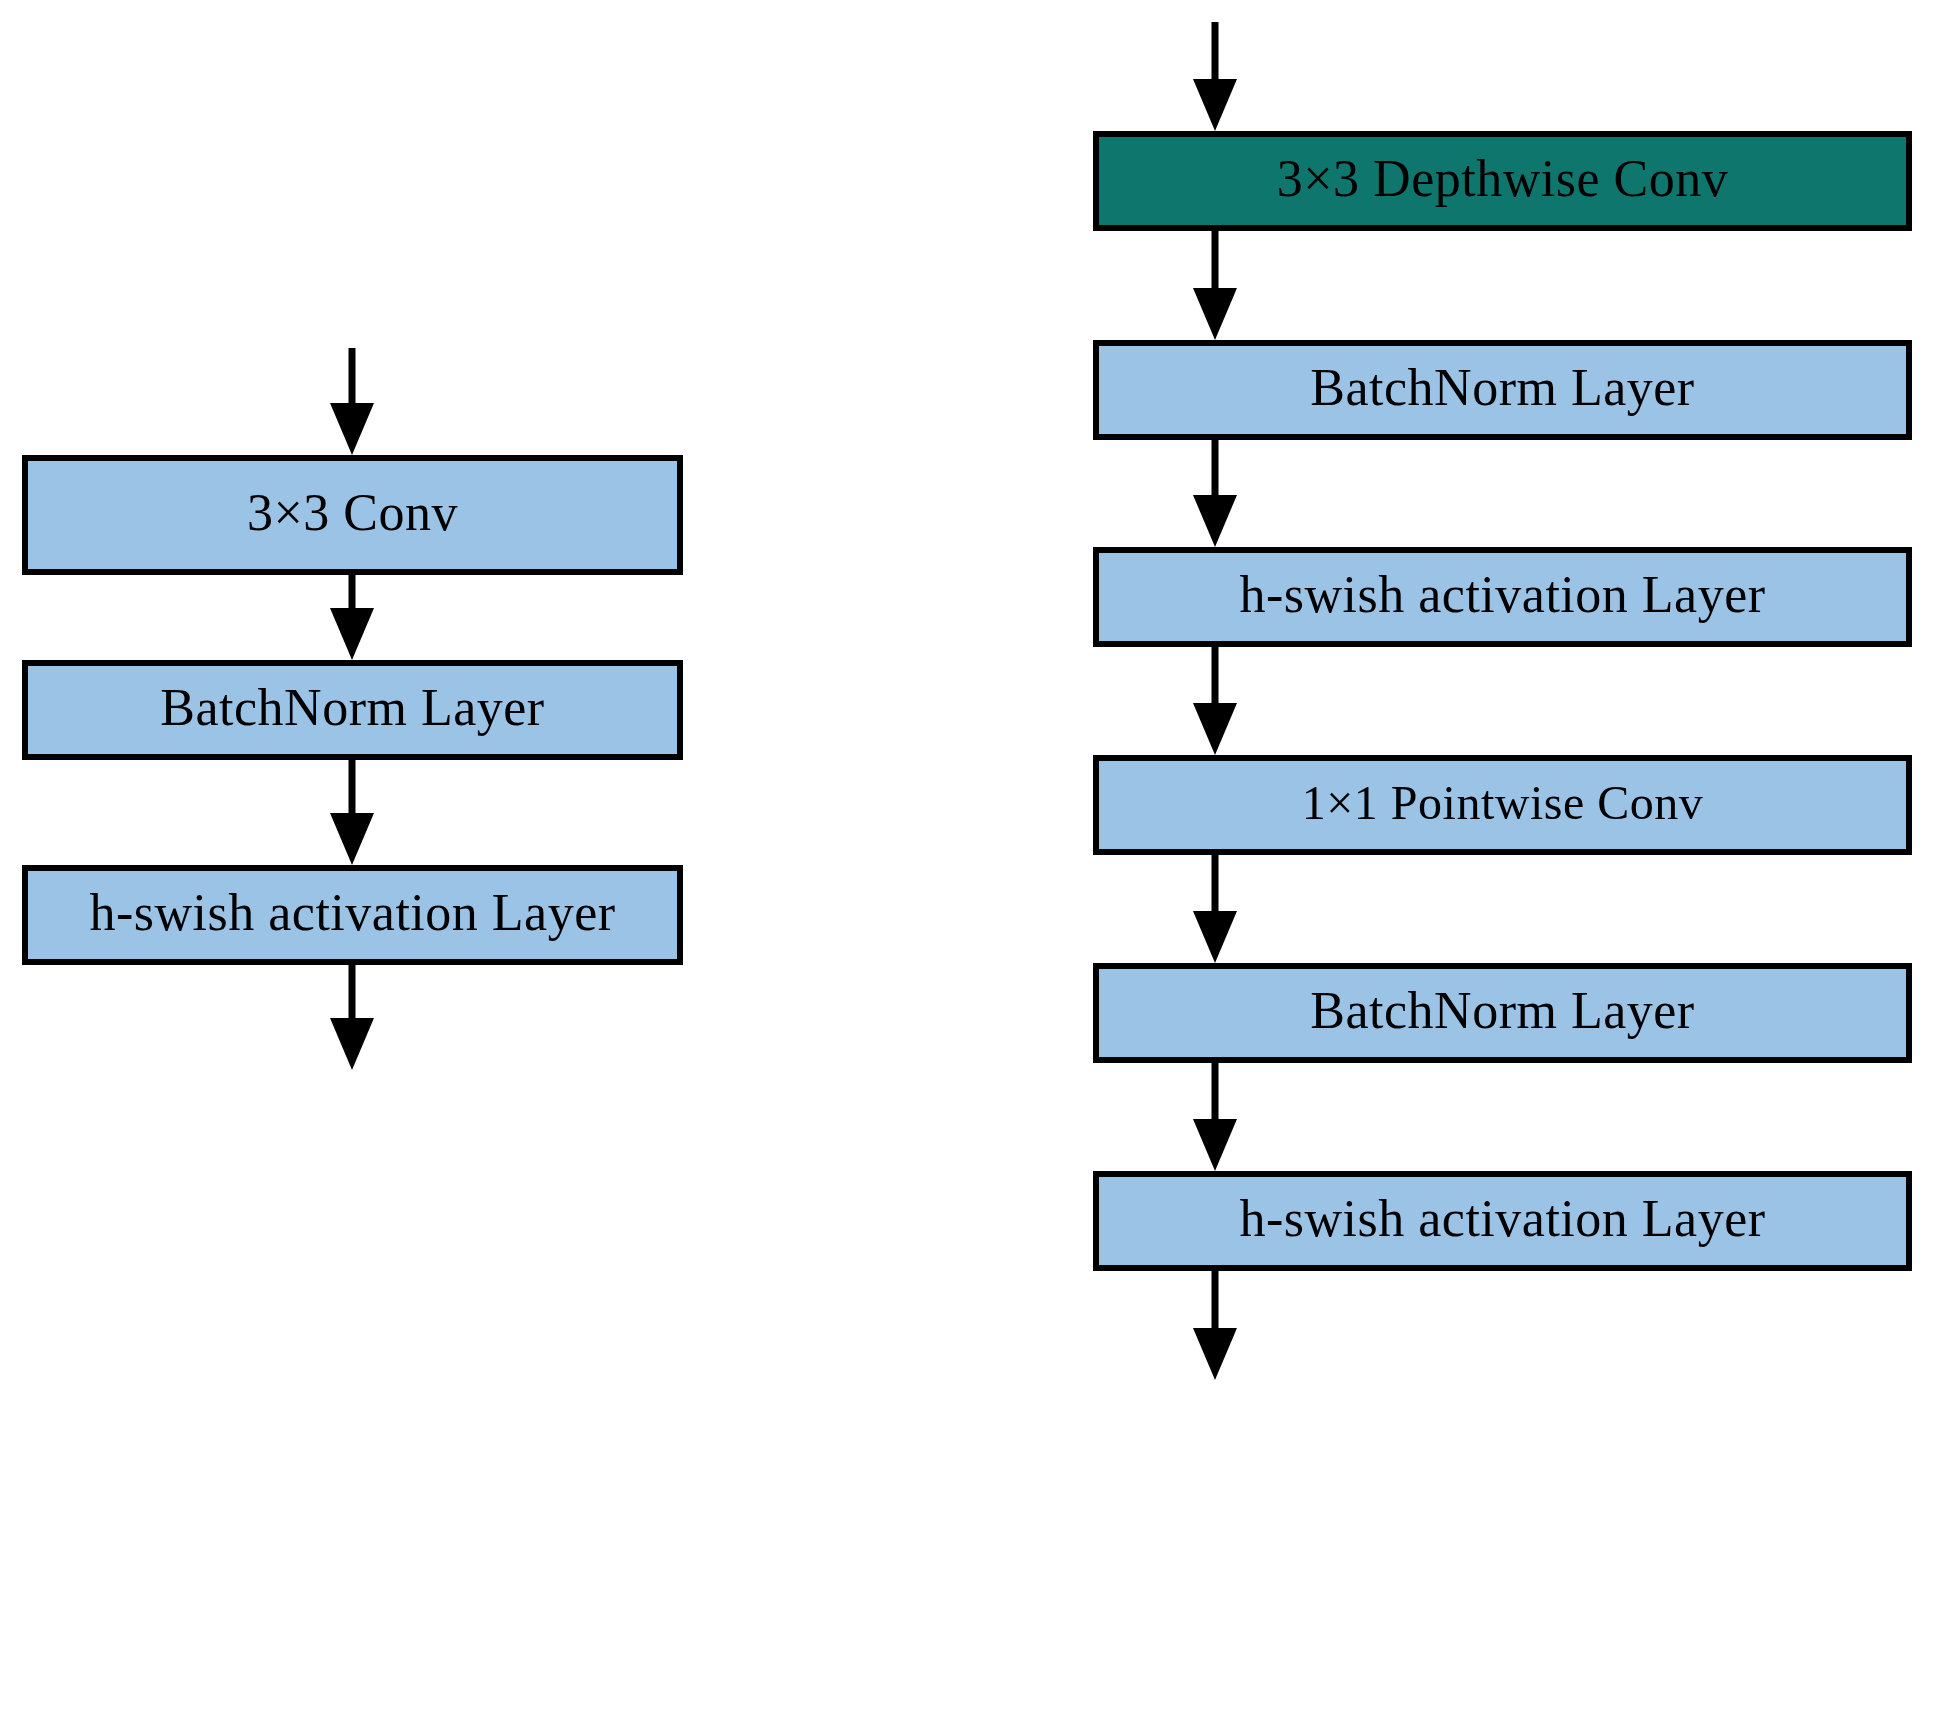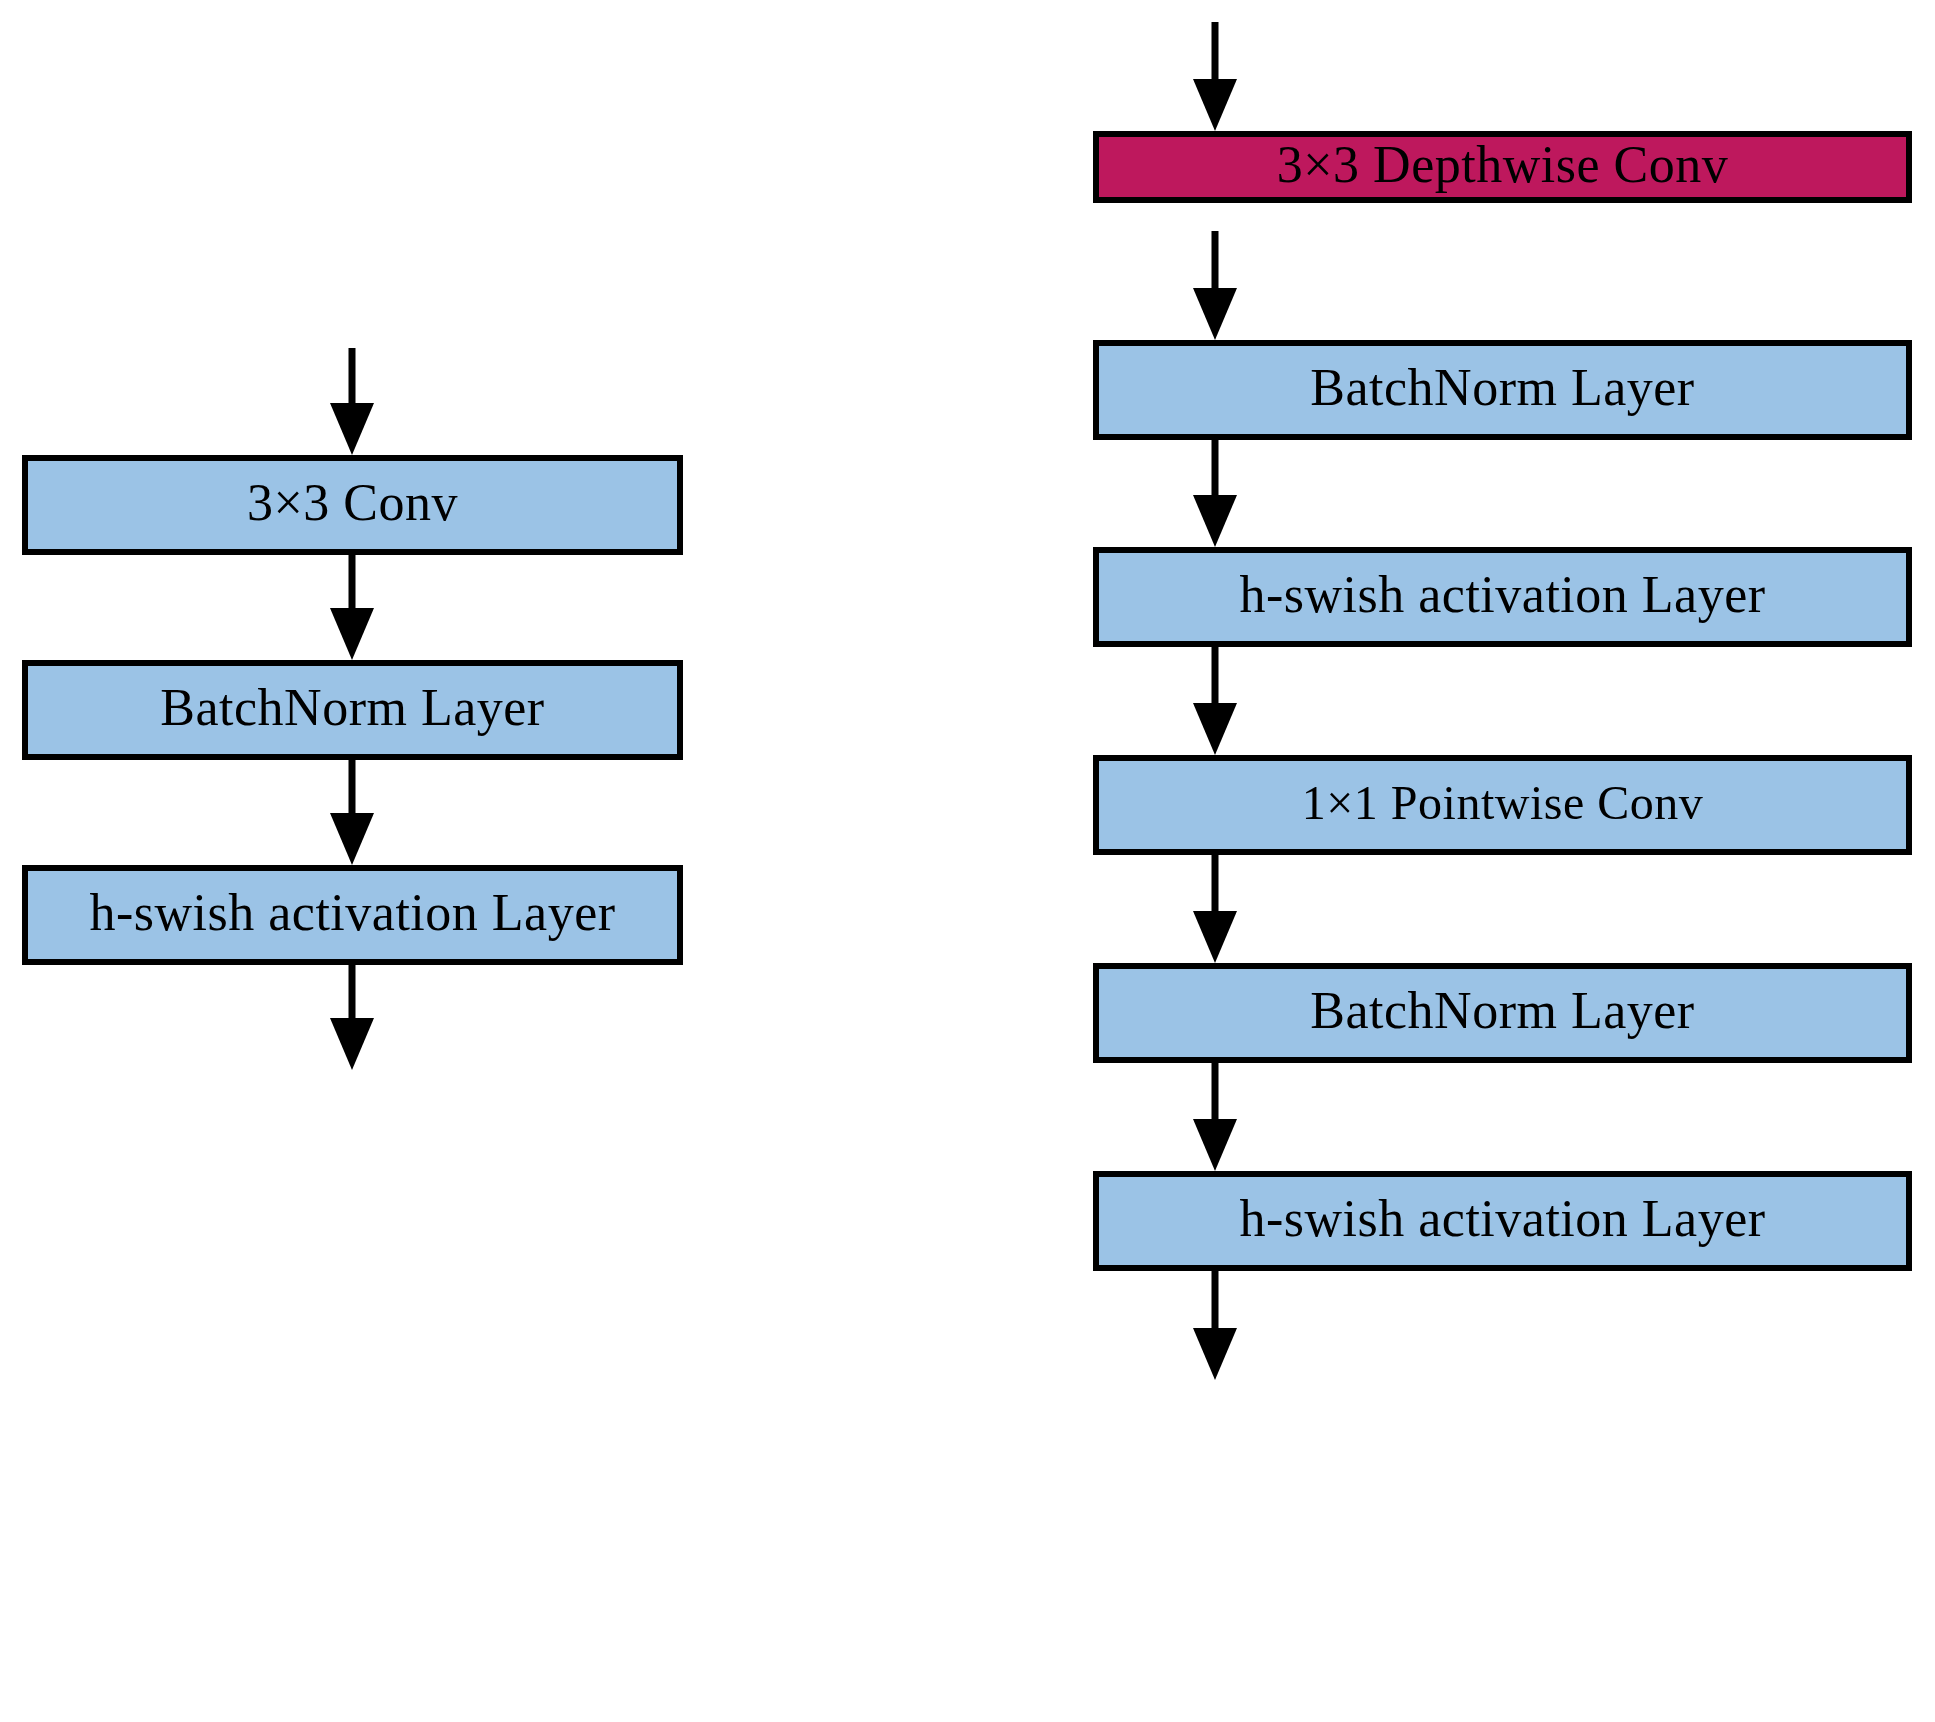--- a/index.html
+++ b/index.html
@@ -59,21 +59,21 @@
         <rect x="18.5" y="0" width="7" height="55" fill="#000000"></rect>
         <polygon points="0,53 44,53 22,105" fill="#000000"></polygon>
       </svg>
     </div>
     <div class="arrow" style="left: 330px; top: 965px; width: 44px; height: 105px;">
       <svg width="44" height="105" viewBox="0 0 44 105">
         <rect x="18.5" y="0" width="7" height="55" fill="#000000"></rect>
         <polygon points="0,53 44,53 22,105" fill="#000000"></polygon>
       </svg>
     </div>
-    <div class="block" style="left: 22px; top: 455px; width: 661px; height: 100px; font-size: 52px; background: rgb(155, 195, 230); border-color: rgb(0, 0, 0);">
+    <div class="block" style="left: 22px; top: 455px; width: 661px; height: 120px; font-size: 52px; background: rgb(155, 195, 230); border-color: rgb(0, 0, 0);">
       <span>3×3 Conv</span>
     </div>
     <div class="block" style="left: 22px; top: 660px; width: 661px; height: 100px; font-size: 52px; background: rgb(155, 195, 230); border-color: rgb(0, 0, 0);">
       <span>BatchNorm Layer</span>
     </div>
     <div class="block" style="left: 22px; top: 865px; width: 661px; height: 100px; font-size: 52px; background: rgb(155, 195, 230); border-color: rgb(0, 0, 0);">
       <span>h-swish activation Layer</span>
     </div>
     <div class="arrow" style="left: 1193px; top: 22px; width: 44px; height: 109px;">
       <svg width="44" height="109" viewBox="0 0 44 109">
@@ -110,21 +110,21 @@
         <rect x="18.5" y="0" width="7" height="58" fill="#000000"></rect>
         <polygon points="0,56 44,56 22,108" fill="#000000"></polygon>
       </svg>
     </div>
     <div class="arrow" style="left: 1193px; top: 1271px; width: 44px; height: 109px;">
       <svg width="44" height="109" viewBox="0 0 44 109">
         <rect x="18.5" y="0" width="7" height="59" fill="#000000"></rect>
         <polygon points="0,57 44,57 22,109" fill="#000000"></polygon>
       </svg>
     </div>
-    <div class="block" style="left: 1093px; top: 131px; width: 819px; height: 72px; font-size: 52px; background: #be185d; border-color: rgb(0, 0, 0);">
+    <div class="block" style="left: 1093px; top: 131px; width: 819px; height: 100px; font-size: 52px; background: #0f766e; border-color: rgb(0, 0, 0);">
       <span>3×3 Depthwise Conv</span>
     </div>
     <div class="block" style="left: 1093px; top: 340px; width: 819px; height: 100px; font-size: 52px; background: rgb(155, 195, 230); border-color: rgb(0, 0, 0);">
       <span>BatchNorm Layer</span>
     </div>
     <div class="block" style="left: 1093px; top: 547px; width: 819px; height: 100px; font-size: 52px; background: rgb(155, 195, 230); border-color: rgb(0, 0, 0);">
       <span>h-swish activation Layer</span>
     </div>
     <div class="block" style="left: 1093px; top: 755px; width: 819px; height: 100px; font-size: 48px; background: rgb(155, 195, 230); border-color: rgb(0, 0, 0);">
       <span>1×1 Pointwise Conv</span>

